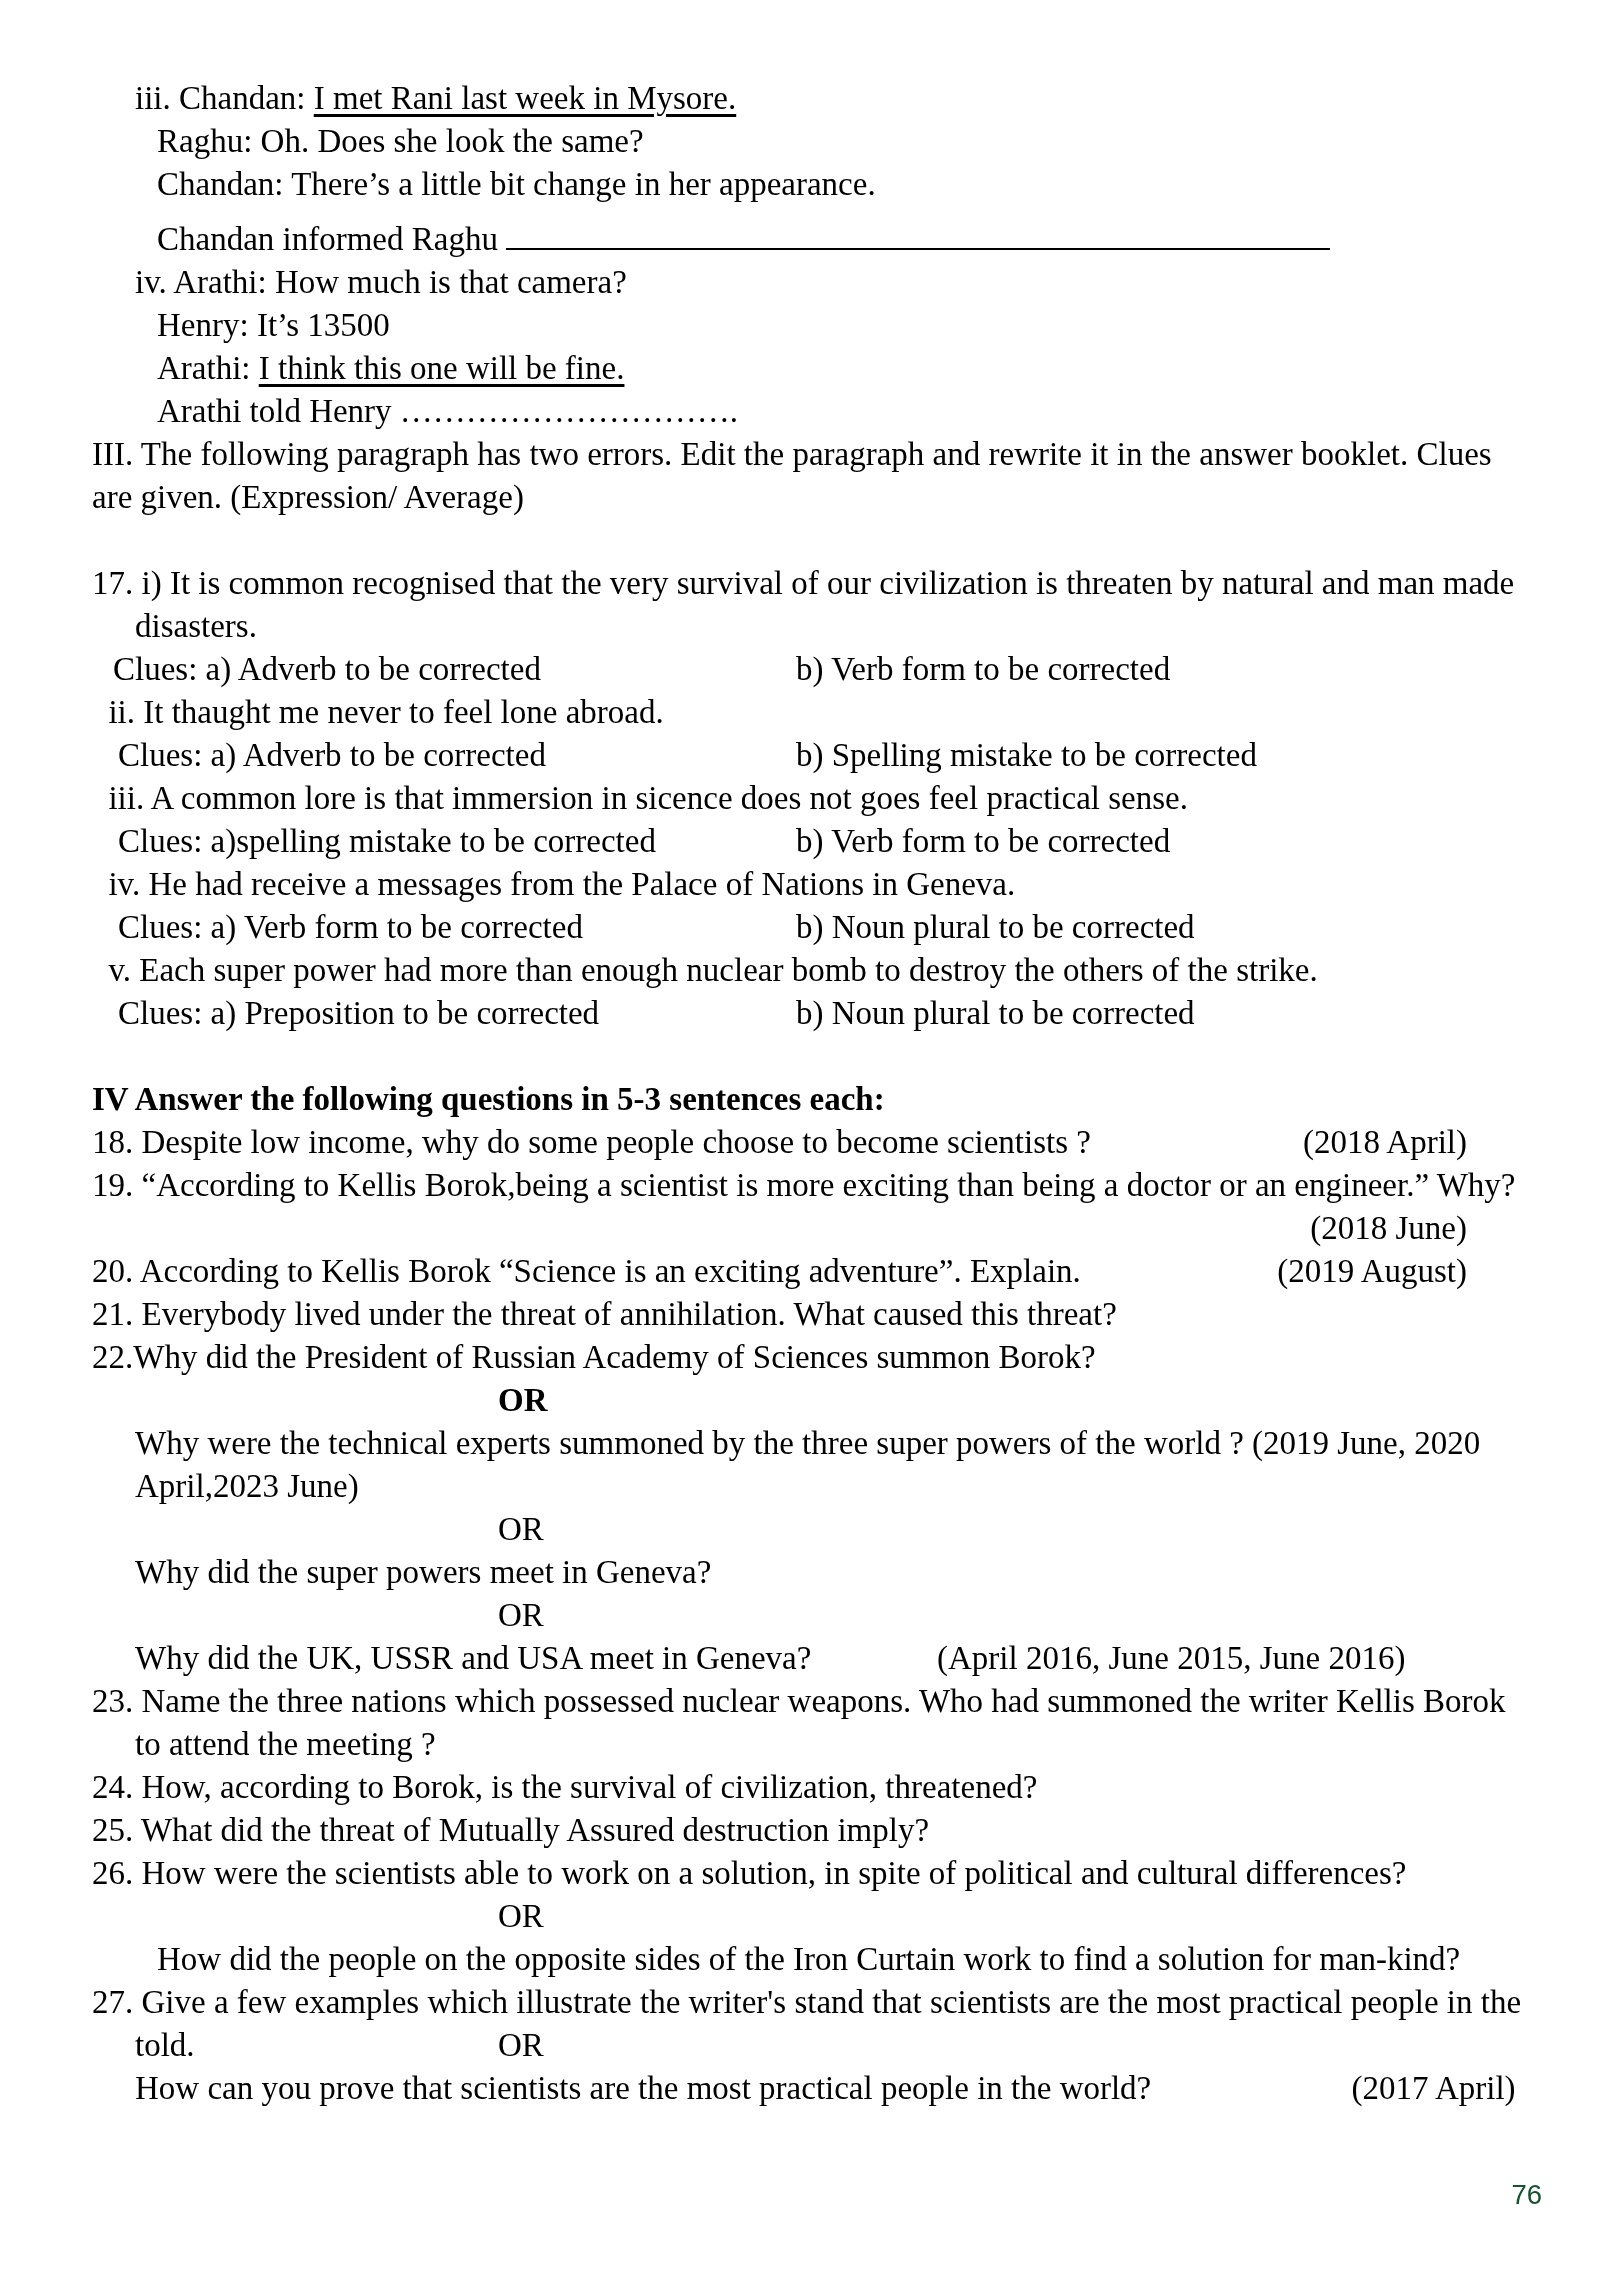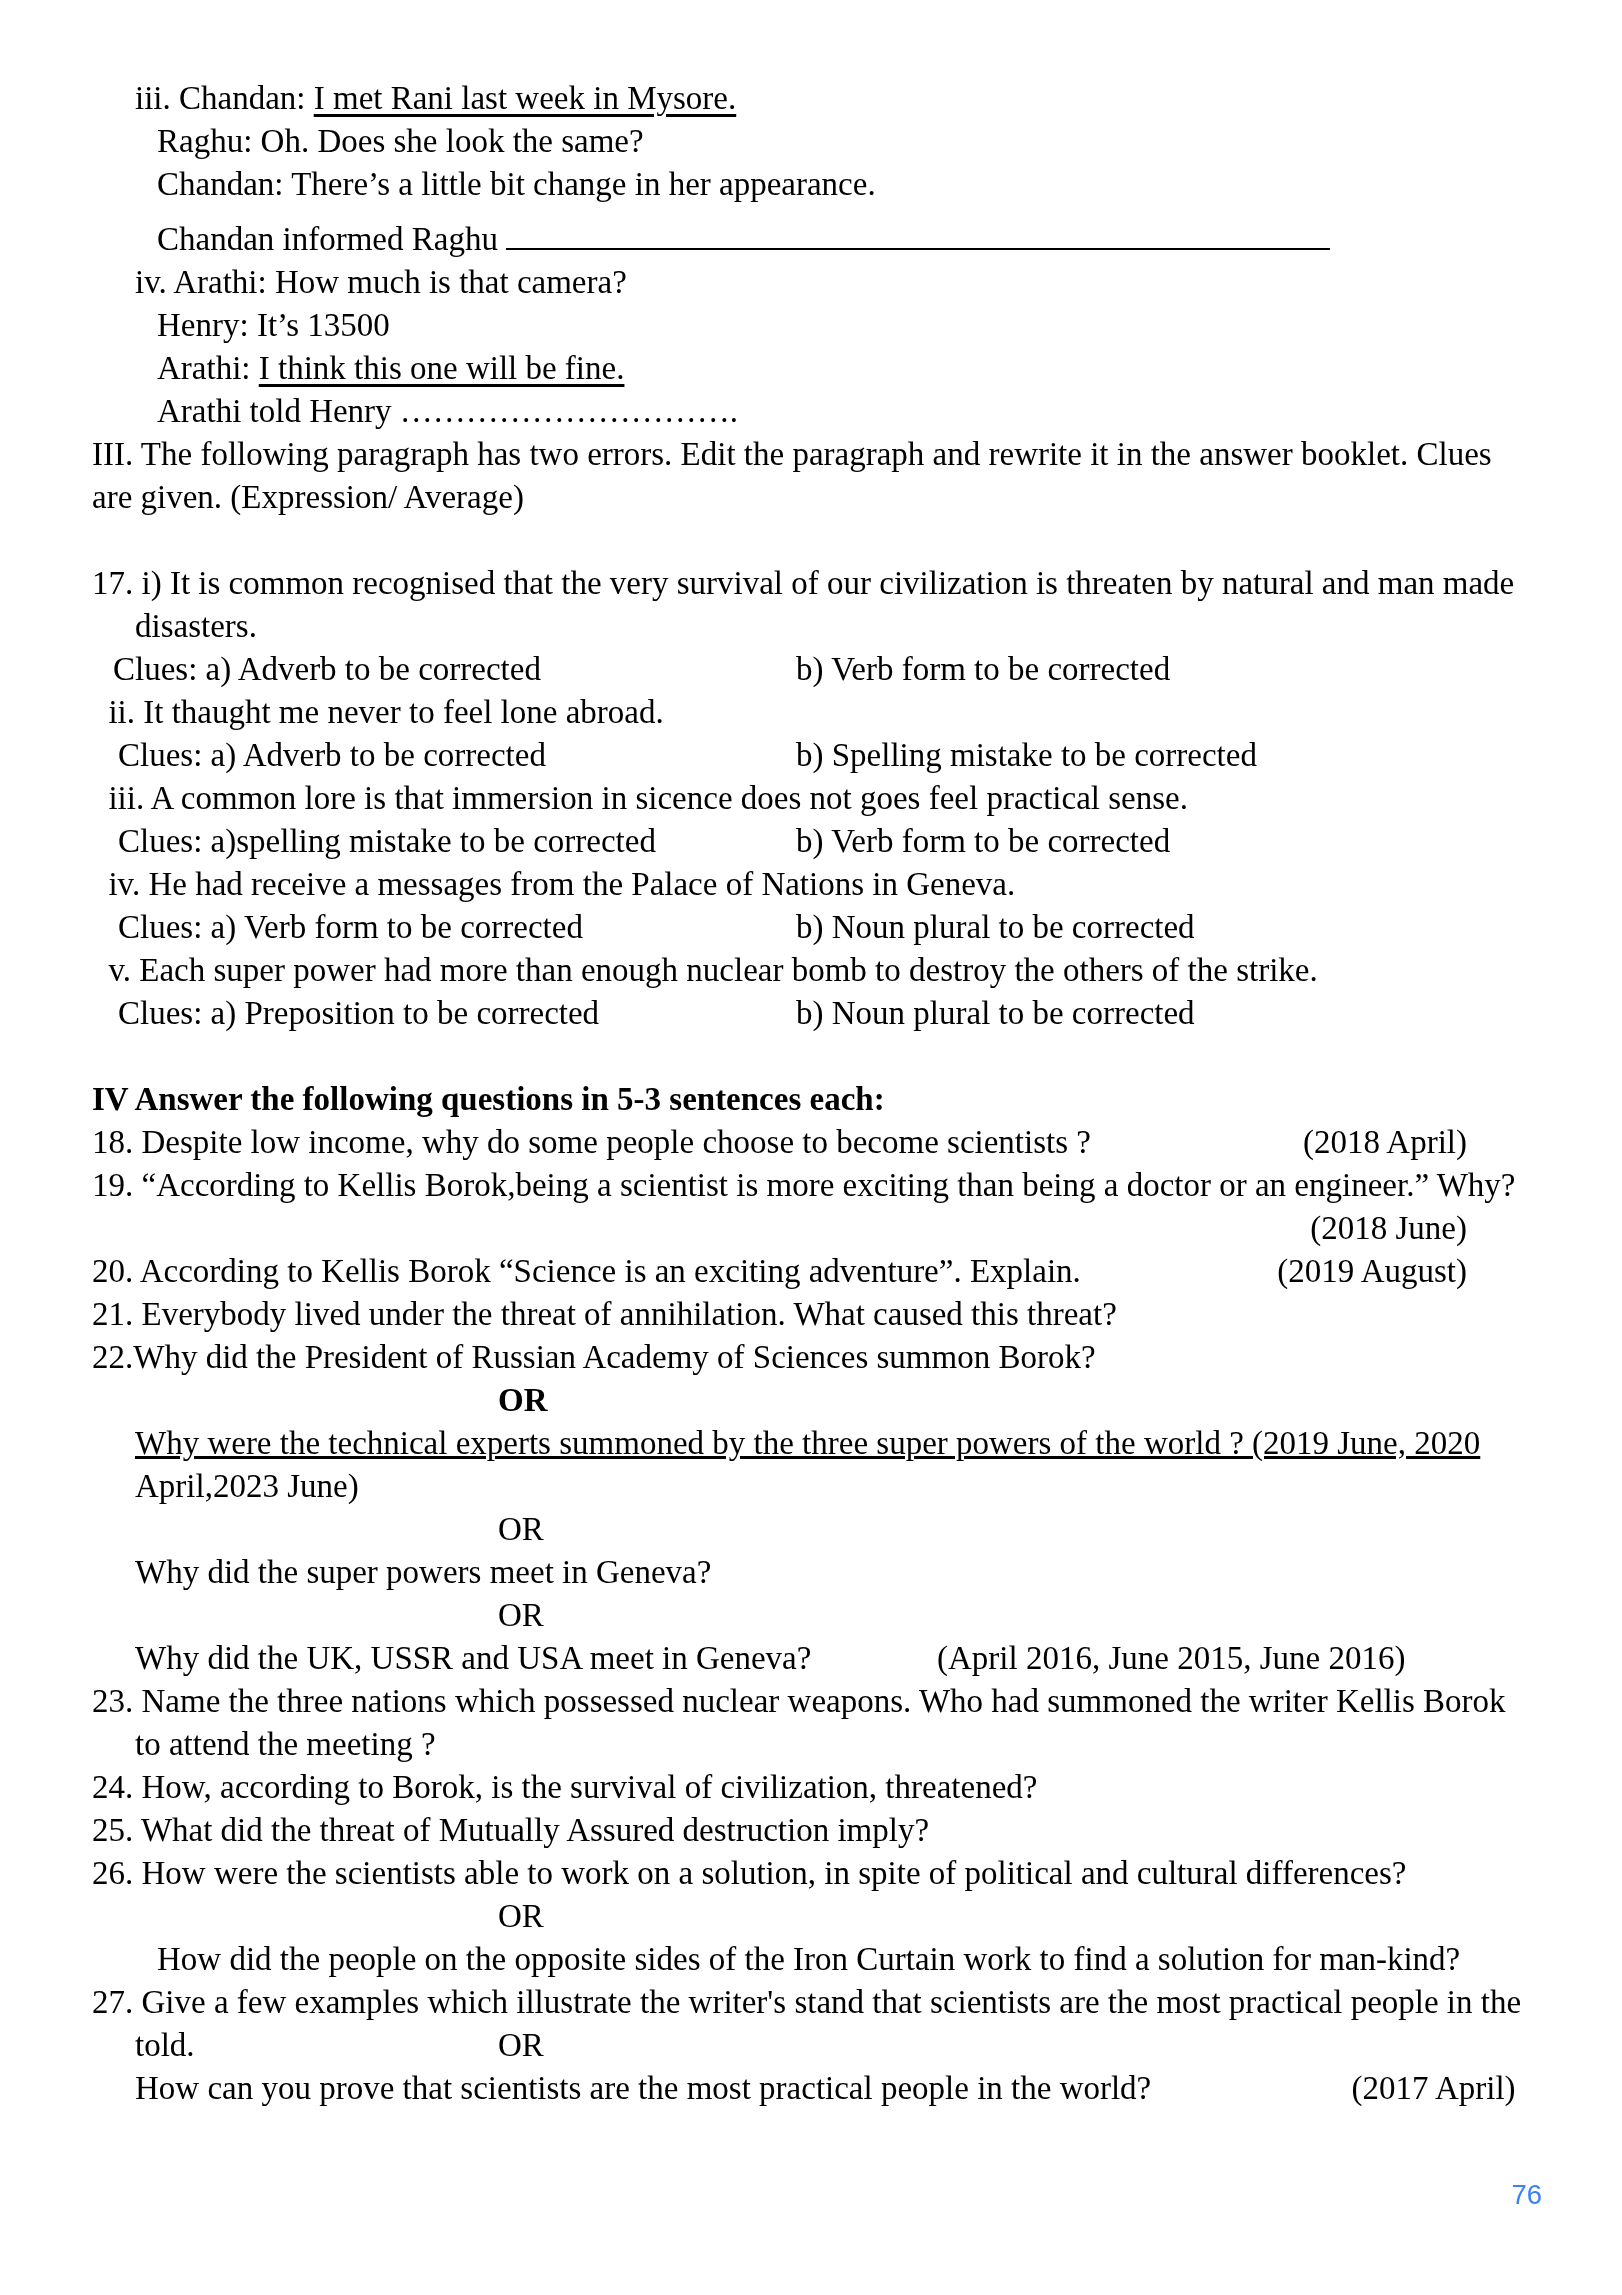--- a/index.html
+++ b/index.html
@@ -36,21 +36,21 @@
   .blank {
     display: inline-block;
     border-bottom: 2.6px solid #000;
   }
   .page-number {
     position: absolute;
     top: 2179px;
     right: 80px;
     font-family: "Liberation Sans", sans-serif;
     font-size: 27.5px;
-    color: #3b82f6;
+    color: #14532d;
   }
 </style>
 </head>
 <body>
 
 <div class="page">
   <div class="content">
       <div class="line" style="padding-left: 43px;"><span>iii. Chandan: </span><span class="u">I met Rani last week in Mysore.</span></div>
       <div class="line" style="padding-left: 65px;"><span>Raghu: Oh. Does she look the same?</span></div>
       <div class="line" style="padding-left: 65px;"><span>Chandan: There’s a little bit change in her appearance.</span></div>
@@ -77,21 +77,21 @@
       <div class="line" style="padding-left: 0px;"><span class="b">IV Answer the following questions in 5-3 sentences each:</span></div>
       <div class="line" style="padding-left: 0px;"><span>18. Despite low income, why do some people choose to become scientists ?</span><span class="right" style="right: 65px;">(2018 April)</span></div>
       <div class="line" style="padding-left: 0px;"><span>19. “According to Kellis Borok,being a scientist is more exciting than being a doctor or an engineer.” Why?</span></div>
       <div class="line" style="padding-left: 0px;">
         <span class="right" style="right: 65px;">(2018 June)</span>
       </div>
       <div class="line" style="padding-left: 0px;"><span>20. According to Kellis Borok “Science is an exciting adventure”. Explain.</span><span class="right" style="right: 65px;">(2019 August)</span></div>
       <div class="line" style="padding-left: 0px;"><span>21. Everybody lived under the threat of annihilation. What caused this threat?</span></div>
       <div class="line" style="padding-left: 0px;"><span>22.Why did the President of Russian Academy of Sciences summon Borok?</span></div>
       <div class="line" style="padding-left: 406px;"><span class="b">OR</span></div>
-      <div class="line" style="padding-left: 43px; text-decoration: underline;"><span>Why were the technical experts summoned by the three super powers of the world ? (2019 June, 2020</span></div>
+      <div class="line" style="padding-left: 43px;"><span>Why were the technical experts summoned by the three super powers of the world ? (2019 June, 2020</span></div>
       <div class="line" style="padding-left: 43px;"><span>April,2023 June)</span></div>
       <div class="line" style="padding-left: 406px;"><span>OR</span></div>
       <div class="line" style="padding-left: 43px;"><span>Why did the super powers meet in Geneva?</span></div>
       <div class="line" style="padding-left: 406px;"><span>OR</span></div>
       <div class="line" style="padding-left: 43px;"><span>Why did the UK, USSR and USA meet in Geneva?</span><span class="ax" style="left: 845px;">(April 2016, June 2015, June 2016)</span></div>
       <div class="line" style="padding-left: 0px;"><span>23. Name the three nations which possessed nuclear weapons. Who had summoned the writer Kellis Borok</span></div>
       <div class="line" style="padding-left: 43px;"><span>to attend the meeting ?</span></div>
       <div class="line" style="padding-left: 0px;"><span>24. How, according to Borok, is the survival of civilization, threatened?</span></div>
       <div class="line" style="padding-left: 0px;"><span>25. What did the threat of Mutually Assured destruction imply?</span></div>
       <div class="line" style="padding-left: 0px;"><span>26. How were the scientists able to work on a solution, in spite of political and cultural differences?</span></div>

